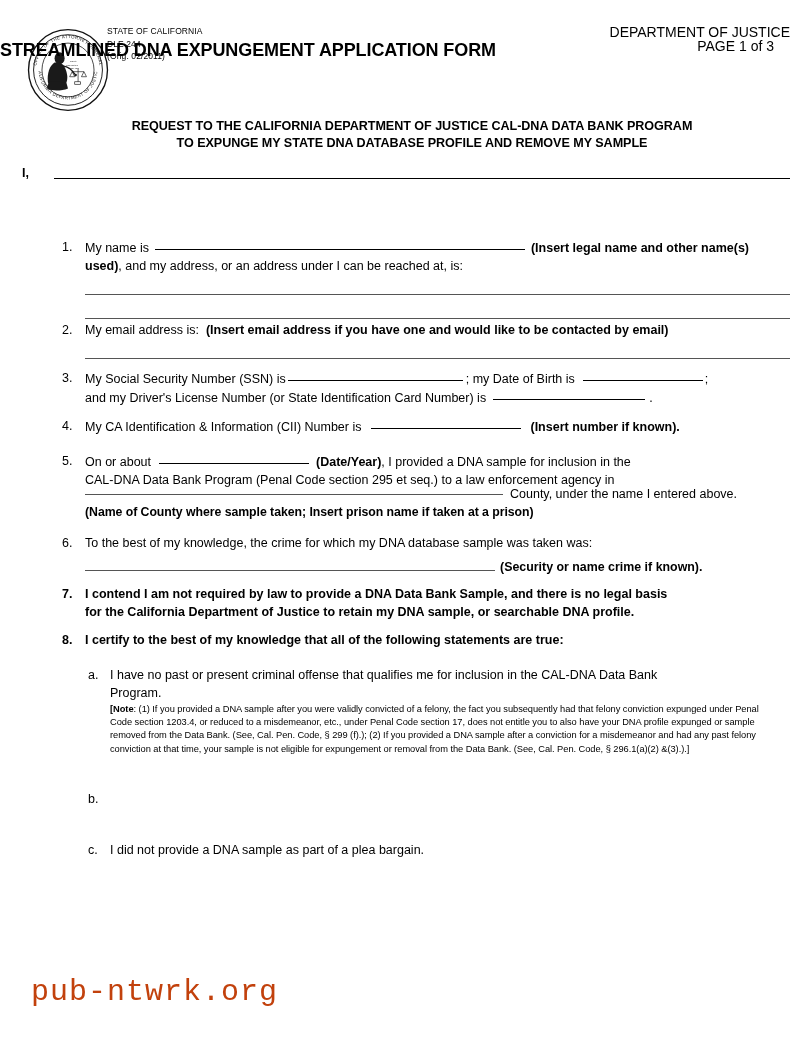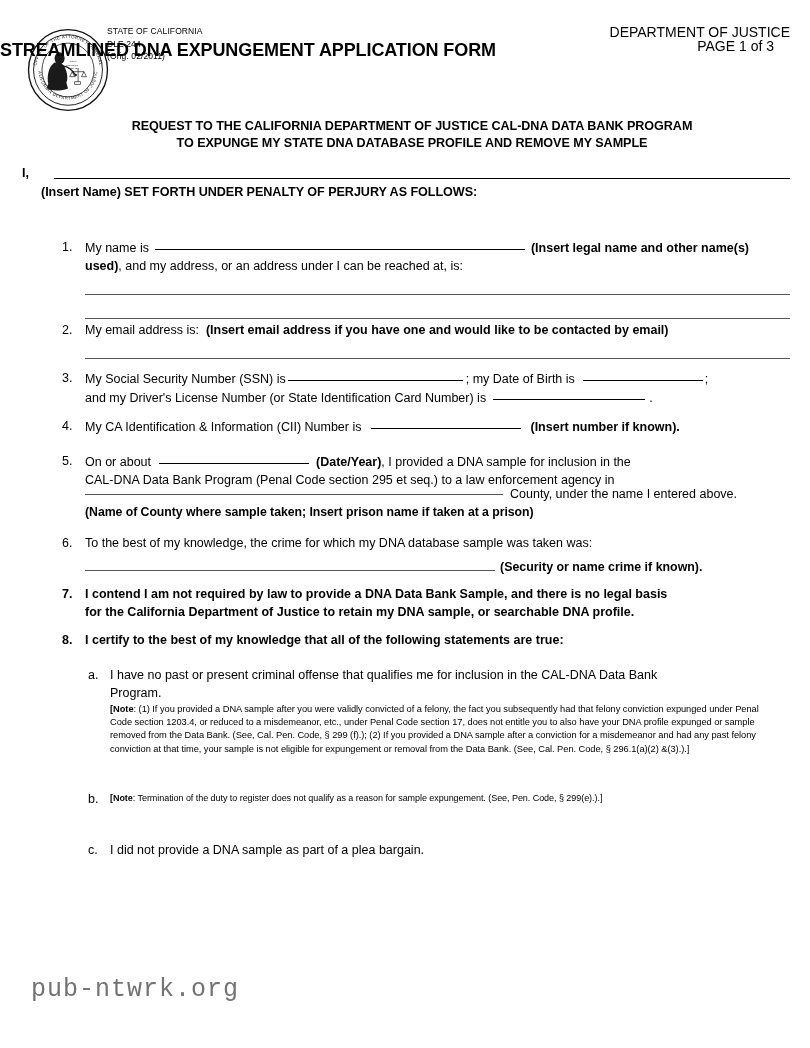--- a/index.html
+++ b/index.html
@@ -160,22 +160,22 @@
     font-size: 9px;
     line-height: 13px;
   }
 
   
   .watermark {
     position: absolute;
     left: 31px;
     top: 975px;
     font-family: "Liberation Mono", "DejaVu Sans Mono", monospace;
-    font-size: 25px;
-    color: #737373;
+    font-size: 30px;
+    color: #c2410c;
     letter-spacing: 1px;
     white-space: nowrap;
   }
 </style>
 </head>
 <body>
 
 <div class="page">
 
   <div class="header">
@@ -233,21 +233,20 @@
 
   <div class="request-heading">
     <div>REQUEST TO THE CALIFORNIA DEPARTMENT OF JUSTICE CAL-DNA DATA BANK PROGRAM</div>
     <div>TO EXPUNGE MY STATE DNA DATABASE PROFILE AND REMOVE MY SAMPLE</div>
   </div>
 
   <div class="i-row">
     <span class="i-label">I,</span>
     <span class="i-rule"></span>
   </div>
-  <div class="insert-name-line">(Insert Name) SET FORTH UNDER PENALTY OF PERJURY AS FOLLOWS:</div>
 
   <div class="item" style="top:239px; left:62px; right:20px;">
     <span class="num">1.</span>
     <span class="body">
       <span>My name is</span><span class="fill" style="width:370px; margin-left:6px; margin-right:6px;"></span><b class="t">(Insert legal name and other name(s)</b><br>
       <b class="t">used)</b><span>, and my address, or an address under I can be reached at, is:</span>
     </span>
   </div>
   <div class="rule" style="top:294px; left:85px; right:20px;"></div>
   <div class="rule" style="top:318px; left:85px; right:20px;"></div>
@@ -314,21 +313,20 @@
     <span class="sbody">
       <span>I have no past or present criminal offense that qualifies me for inclusion in the CAL-DNA Data Bank</span><br>
       <span>Program.</span>
       <span class="note" style="display:block; margin-top:1px;"><b>[Note</b><span>:  (1) If you provided a DNA sample after you were validly convicted of a felony, the fact you subsequently had that felony conviction expunged under Penal Code section 1203.4, or reduced to a misdemeanor, etc., under Penal Code section 17, does not entitle you to also have your DNA profile expunged or sample removed from the Data Bank.  (See, Cal. Pen. Code, § 299 (f).); (2) If you provided a DNA sample after a conviction for a misdemeanor and had any past felony conviction at that time, your sample is not eligible for expungement or removal from the Data Bank.  (See, Cal. Pen. Code, § 296.1(a)(2) &amp;(3).).]</span></span>
     </span>
   </div>
 
   <div class="sub" style="top:791px; left:88px; right:24px;">
     <span class="letter">b.</span>
     <span class="sbody">
-      <span class="note small" style="display:block; margin-top:1px;"><b>[Note</b><span>:  Termination of the duty to register does not qualify as a reason for sample expungement.  (See, Pen. Code, § 299(e).).]</span></span>
     </span>
   </div>
 
   <div class="sub" style="top:842px; left:88px; right:24px;">
     <span class="letter">c.</span>
     <span class="sbody">I did not provide a DNA sample as part of a plea bargain.</span>
   </div>
 
   <div class="watermark">pub-ntwrk.org</div>
 

